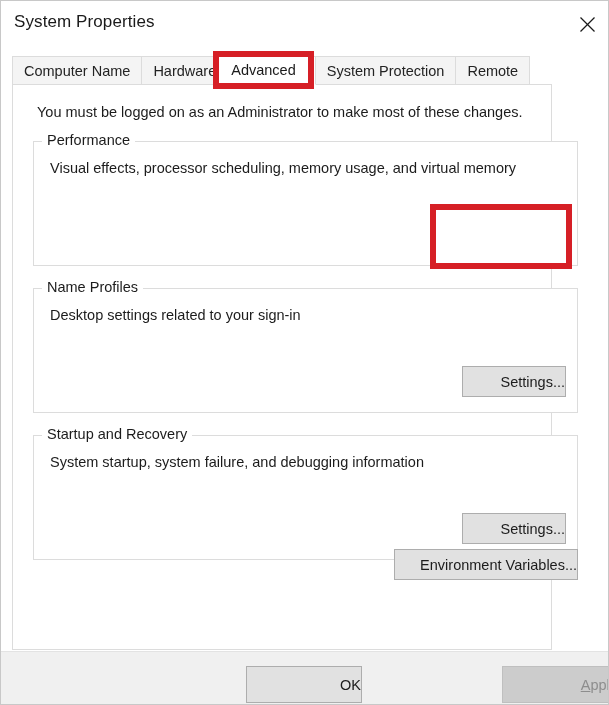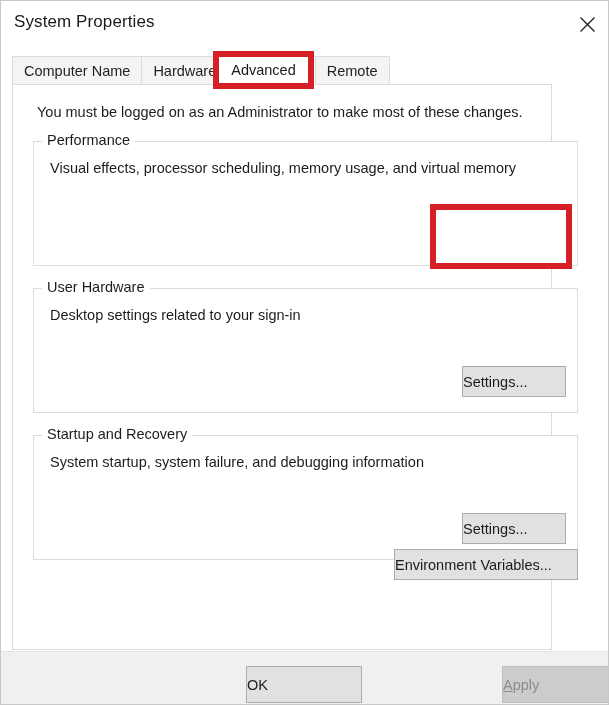--- a/index.html
+++ b/index.html
@@ -121,21 +121,21 @@
 
   #group-performance { top: 56px; height: 125px; }
   #group-userprofiles { top: 203px; height: 125px; }
   #group-startup { top: 350px; height: 125px; }
 
   
   .btn {
     position: absolute;
     display: flex;
     align-items: center;
-    justify-content: flex-start;
+    justify-content: flex-end;
     background: #e1e1e1;
     border: 1px solid #adadad;
     font-size: 14.5px;
     color: #1c1c1c;
     white-space: nowrap;
     cursor: pointer;
   }
   .btn.focused {
     border: 2px solid #3a7cb5;
     background: #e1e1e1;
@@ -231,38 +231,41 @@
     <div class="tab">
       <span>Computer Name</span>
     </div>
     <div class="tab">
       <span>Hardware</span>
     </div>
     <div class="tab selected">
       <span>Advanced</span>
     </div>
     <div class="tab">
+      <span>System Protection</span>
+    </div>
+    <div class="tab">
       <span>Remote</span>
     </div>
   </div>
 
   <div id="tabpanel">
 
     <div id="admin-note">You must be logged on as an Administrator to make most of these changes.</div>
 
     <div class="groupbox" id="group-performance">
       <div class="group-legend">Performance</div>
       <div class="group-desc">Visual effects, processor scheduling, memory usage, and virtual memory</div>
       <div class="btn btn-settings focused">
         <span>Settings...</span>
       </div>
     </div>
 
     <div class="groupbox" id="group-userprofiles">
-      <div class="group-legend">User Hardware</div>
+      <div class="group-legend">Name Profiles</div>
       <div class="group-desc">Desktop settings related to your sign-in</div>
       <div class="btn btn-settings">
         <span>Settings...</span>
       </div>
     </div>
 
     <div class="groupbox" id="group-startup">
       <div class="group-legend">Startup and Recovery</div>
       <div class="group-desc">System startup, system failure, and debugging information</div>
       <div class="btn btn-settings">

